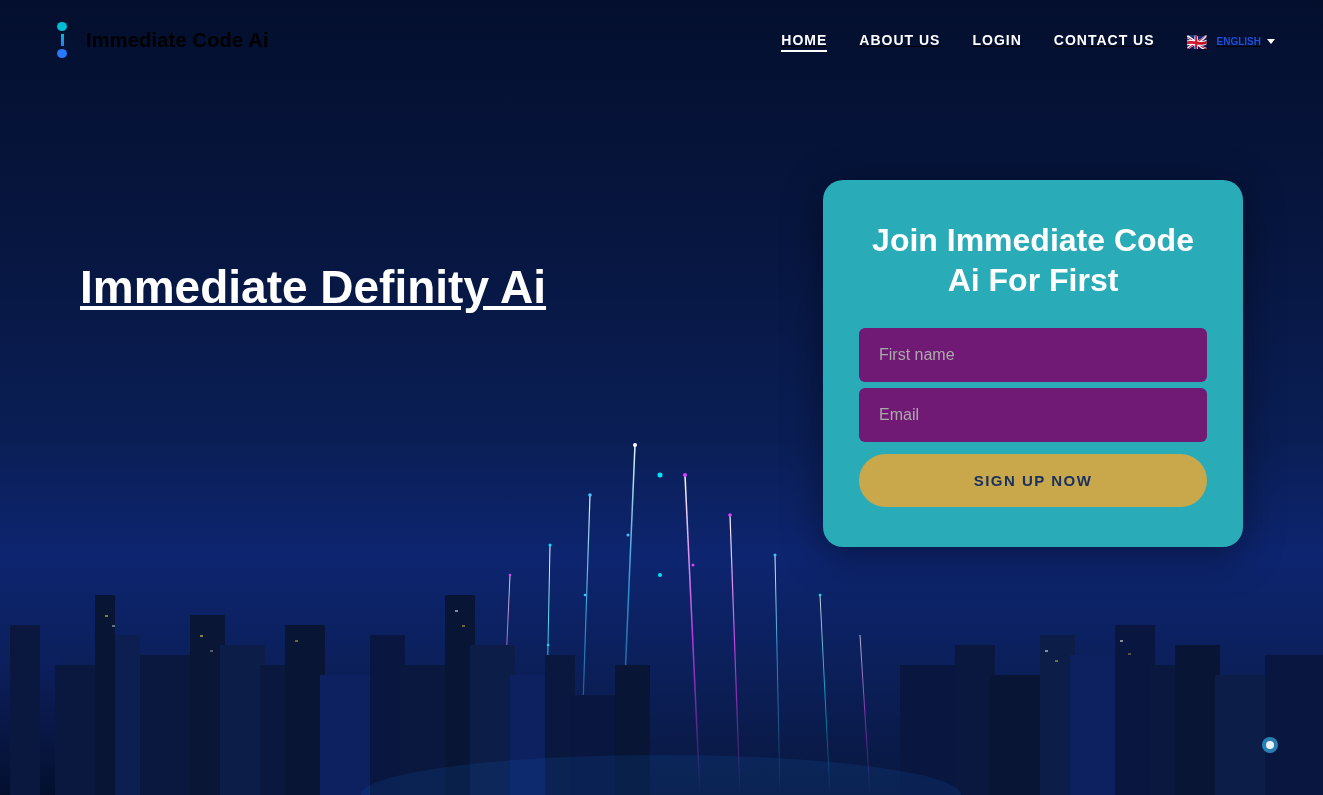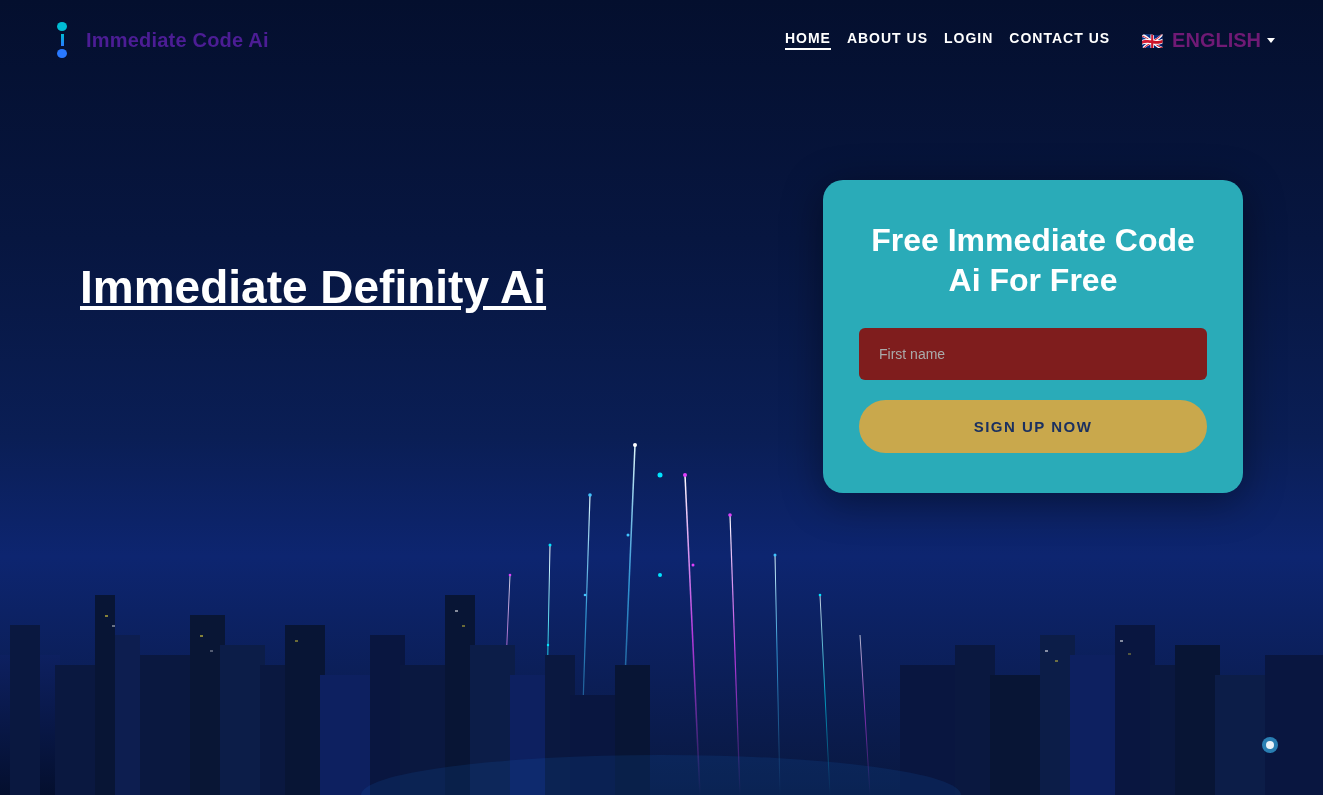--- a/index.html
+++ b/index.html
@@ -72,56 +72,56 @@
     }
 
     .logo-icon .dot-bot {
       width: 10px;
       height: 10px;
       background: #2979ff;
       border-radius: 50%;
     }
 
     .logo-text {
-      color: #4c1d95;
+      color: #000000;
       font-size: 20px;
       font-weight: 600;
       letter-spacing: 0.2px;
     }
 
     .nav-links {
       display: flex;
-      align-items: flex-start;
-      gap: 16px;
+      align-items: flex-end;
+      gap: 32px;
       list-style: none;
+      text-decoration: underline;
     }
 
     .nav-links li a {
       color: #ffffff;
       text-decoration: none;
       font-size: 14px;
       font-weight: 600;
       letter-spacing: 1px;
       text-transform: uppercase;
     }
 
     .nav-links li a.active {
       border-bottom: 2px solid #ffffff;
       padding-bottom: 2px;
     }
 
     .lang-selector {
       display: flex;
       align-items: center;
       gap: 6px;
-      color: #701a75;
-      font-size: 20px;
+      color: #1d4ed8;
+      font-size: 10px;
       font-weight: 600;
       cursor: pointer;
-      margin-left: 16px;
     }
 
     .flag-icon {
       width: 24px;
       height: 16px;
       position: relative;
       overflow: hidden;
       border-radius: 2px;
     }
 
@@ -180,29 +180,29 @@
     .reg-card-title {
       color: #ffffff;
       font-size: 32px;
       font-weight: 800;
       text-align: center;
       line-height: 1.25;
       margin-bottom: 28px;
     }
 
     .form-field {
-      background: #7f1d1d;
+      background: #701a75;
       border: none;
       border-radius: 6px;
       padding: 18px 20px;
       width: 100%;
-      font-size: 14px;
+      font-size: 16px;
       color: #999;
       outline: none;
-      margin-bottom: 14px;
+      margin-bottom: 6px;
       display: block;
     }
 
     .form-field::placeholder {
       color: #aaa;
     }
 
     .signup-btn {
       background: #c9a84c;
       border: none;
@@ -380,21 +380,22 @@
 
 <div class="hero-content">
 
   <div class="hero-text">
     <h1 class="hero-title">
       <span>Immediate Definity Ai</span><br>
     </h1>
   </div>
 
   <div class="reg-card">
-    <h2 class="reg-card-title">Free Immediate Code Ai For Free</h2>
+    <h2 class="reg-card-title">Join Immediate Code Ai For First</h2>
 
     <input type="text" class="form-field" placeholder="First name" style="">
 
 
+    <input type="email" class="form-field" placeholder="Email" style="">
 
     <button class="signup-btn">SIGN UP NOW</button>
   </div>
 </div>
 
 </body></html>

